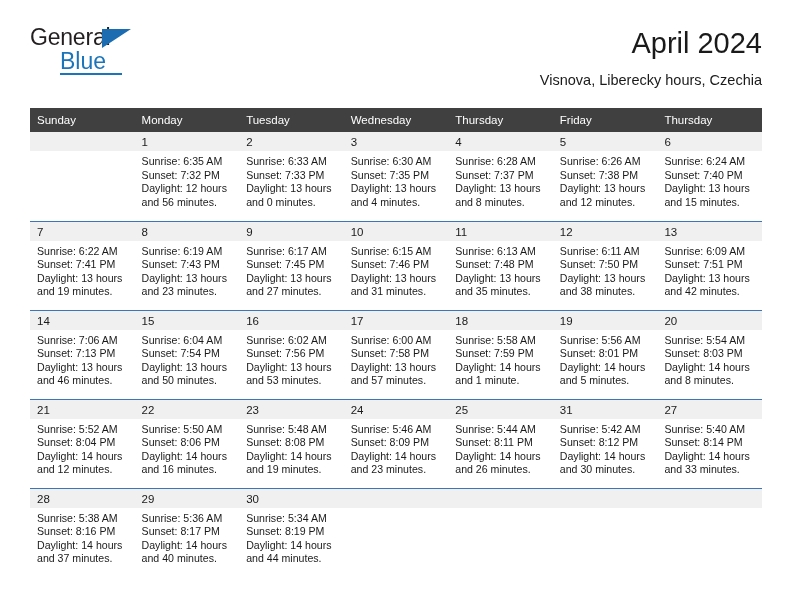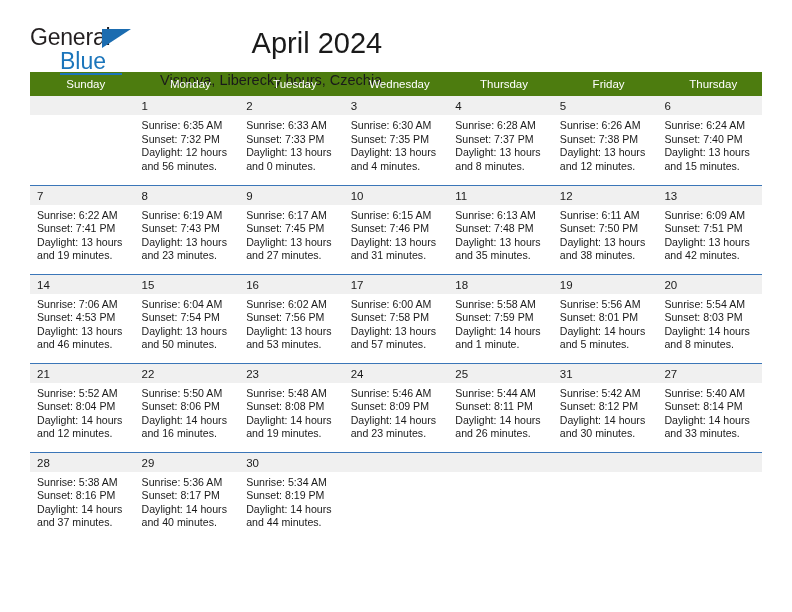--- a/index.html
+++ b/index.html
@@ -15,23 +15,23 @@
 
   .page {
     width: 792px;
     height: 612px;
     position: relative;
     padding: 0 30px;
   }
 
   
   .top {
-    height: 72px;
+    height: 108px;
     display: flex;
-    justify-content: flex-start;
+    justify-content: space-between;
     align-items: flex-start;
     padding-top: 26px;
   }
 
   .logo {
     position: relative;
     width: 130px;
     height: 52px;
   }
   .logo-general {
@@ -81,25 +81,25 @@
   }
 
   
   table.cal {
     width: 732px;
     border-collapse: collapse;
     table-layout: fixed;
   }
 
   thead th {
-    background: #4d7c0f;
+    background: #404040;
     color: #ffffff;
     font-size: 11.5px;
     font-weight: normal;
-    text-align: center;
+    text-align: left;
     padding: 6px 0 6px 7px;
     height: 22px;
   }
 
   tbody tr { height: 89px; }
 
   td.cell {
     vertical-align: top;
     border-top: 1px solid #3b76b8;
     padding: 0;
@@ -282,21 +282,21 @@
               <div>Daylight: 13 hours</div>
               <div>and 42 minutes.</div>
             </div>
           </td>
         </tr>
         <tr>
           <td class="cell">
             <div class="daynum-band">14</div>
             <div class="info">
               <div>Sunrise: 7:06 AM</div>
-              <div>Sunset: 4:53 PM</div>
+              <div>Sunset: 7:13 PM</div>
               <div>Daylight: 13 hours</div>
               <div>and 46 minutes.</div>
             </div>
           </td>
           <td class="cell">
             <div class="daynum-band">15</div>
             <div class="info">
               <div>Sunrise: 6:04 AM</div>
               <div>Sunset: 7:54 PM</div>
               <div>Daylight: 13 hours</div>

